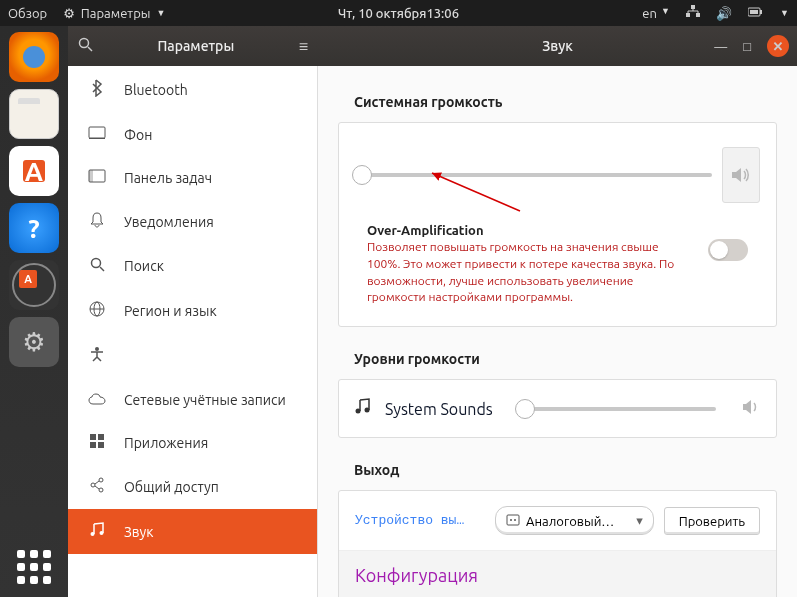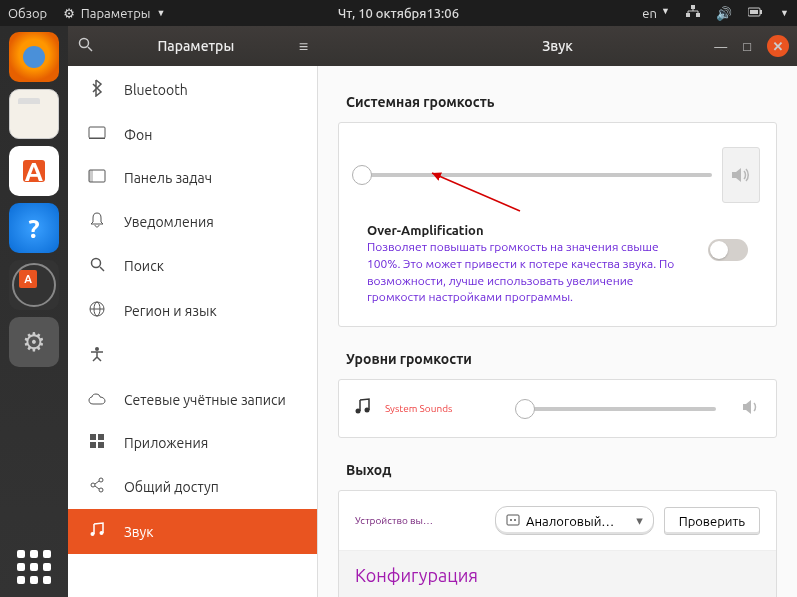--- a/index.html
+++ b/index.html
@@ -41,38 +41,38 @@
 .close-btn { width:22px; height:22px; border-radius:50%; background:#e95420; color:#fff; display:flex; align-items:center; justify-content:center; font-size:12px; font-weight:bold;}
 
 .content { flex:1; display:flex; overflow:hidden;}
 .sidebar { width:250px; background:#fff; border-right:1px solid #ddd; overflow-y:auto;}
 .sidebar-item { display:flex; align-items:center; gap:18px; padding:13px 20px; font-size:14px; color:#333; cursor:pointer;}
 .sidebar-item .icon { width:18px; text-align:center; color:#555; font-size:15px;}
 .sidebar-item.active { background:#e95420; color:#fff;}
 .sidebar-item.active .icon { color:#fff;}
 
 .main { flex:1; background:#fafafa; padding:20px 20px 0; overflow-y:auto;}
-.section-title { font-size:14px; font-weight:bold; color:#222; margin:8px 8px 12px;}
+.section-title { font-size:14px; font-weight:bold; color:#222; margin:8px 16px 12px;}
 .card { background:#fff; border:1px solid #ddd; border-radius:3px; margin-bottom:24px;}
 .vol-row { display:flex; align-items:center; padding:24px 16px 10px;}
 .slider { flex:1; height:4px; background:#c8c8c8; border-radius:2px; position:relative; cursor:pointer;}
 .slider .fill { position:absolute; height:100%; background:#c0c0c0; border-radius:2px;}
 .slider .thumb { position:absolute; width:20px; height:20px; background:#fff; border:1px solid #b0b0b0; border-radius:50%; top:-8px; transform:translateX(-50%);}
 .mute-box { width:38px; height:56px; margin-left:10px; background:#f2f2f2; border:1px solid #ddd; border-radius:3px; display:flex; align-items:center; justify-content:center; color:#aaa; font-size:18px;}
 .overamp { display:flex; padding:10px 28px 20px; gap:14px;}
 .overamp .text { flex:1;}
 .overamp .heading { font-size:13px; font-weight:bold; color:#222; margin-bottom:2px;}
-.overamp .desc { font-size:12px; color:#6d28d9; line-height:1.4;}
+.overamp .desc { font-size:12px; color:#b91c1c; line-height:1.4;}
 .switch { width:40px; height:22px; background:#d4d0cc; border-radius:11px; position:relative; cursor:pointer; margin-top:16px;}
 .switch::after { content:''; position:absolute; width:18px; height:18px; background:#fff; border-radius:50%; top:2px; left:2px; box-shadow:0 1px 2px rgba(0,0,0,0.2);}
 .level-row { display:flex; align-items:center; padding:18px 16px; gap:14px;}
-.level-row .name { font-size:10px; width:120px; color:#ef4444;}
+.level-row .name { font-size:16px; width:120px; color:#0f172a;}
 .level-row .icon { color:#555;}
 .output-row { display:flex; align-items:center; padding:15px 16px; gap:10px; border-bottom:1px solid #eee;}
-.output-row .label { font-size:10px; color:#701a75; width:130px;}
+.output-row .label { font-size:13px; color:#3b82f6; width:130px;font-family:Liberation Mono, monospace;}
 .dropdown { flex:1; background:#fff; border:1px solid #ccc; border-radius:12px; padding:6px 10px; font-size:13px; display:flex; align-items:center; gap:6px; cursor:pointer; box-shadow:inset 0 -2px 0 #e0e0e0;}
 .dropdown::after { content:'▾'; margin-left:auto; color:#666;}
 .btn { background:#fff; border:1px solid #ccc; border-radius:3px; padding:6px 14px; font-size:13px; cursor:pointer; box-shadow:inset 0 -2px 0 #e0e0e0;}
 .config-row { background:#f4f4f4; padding:14px 16px; display:flex; align-items:flex-end; font-size:18px; color:#a21caf;}
 
 .arrow { position:absolute; pointer-events:none; }
 .arrow svg { overflow:visible; }
 </style>
 </head>
 <body>

